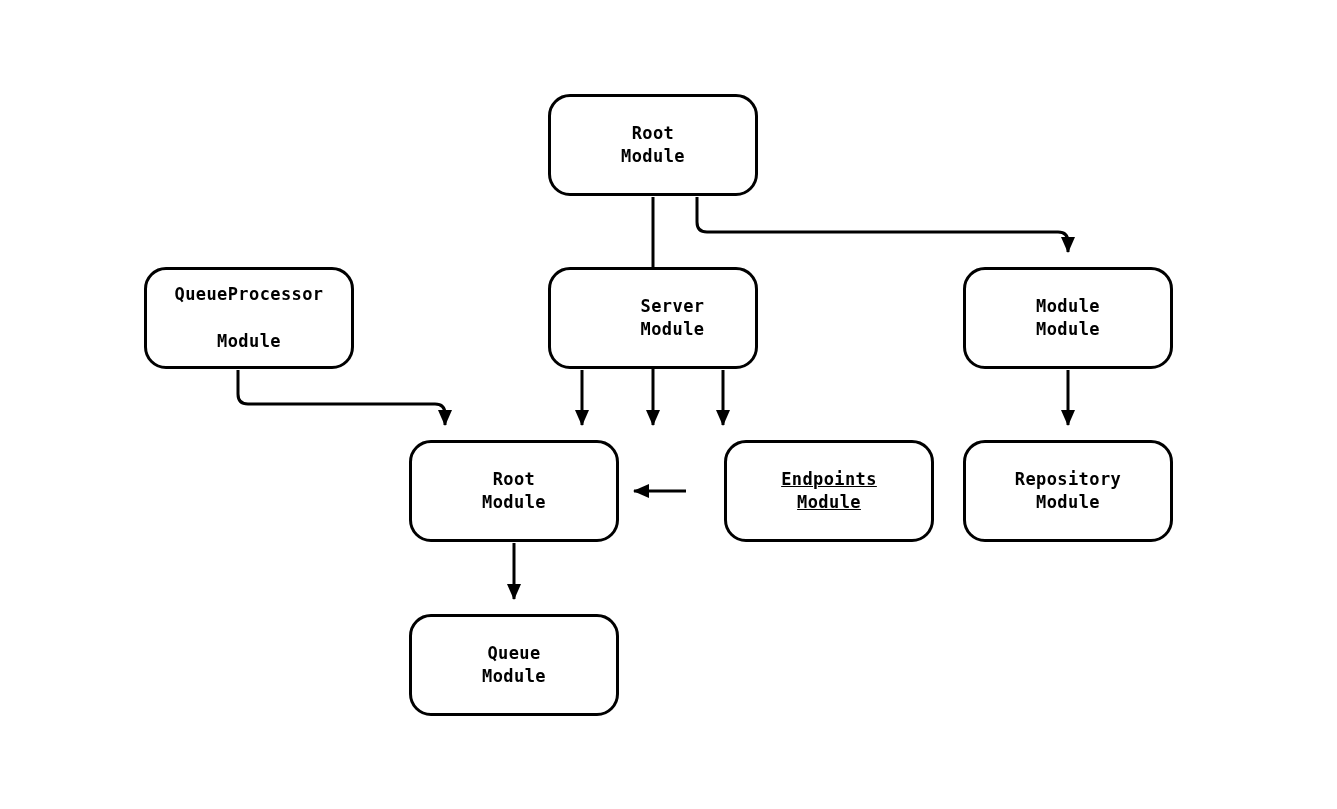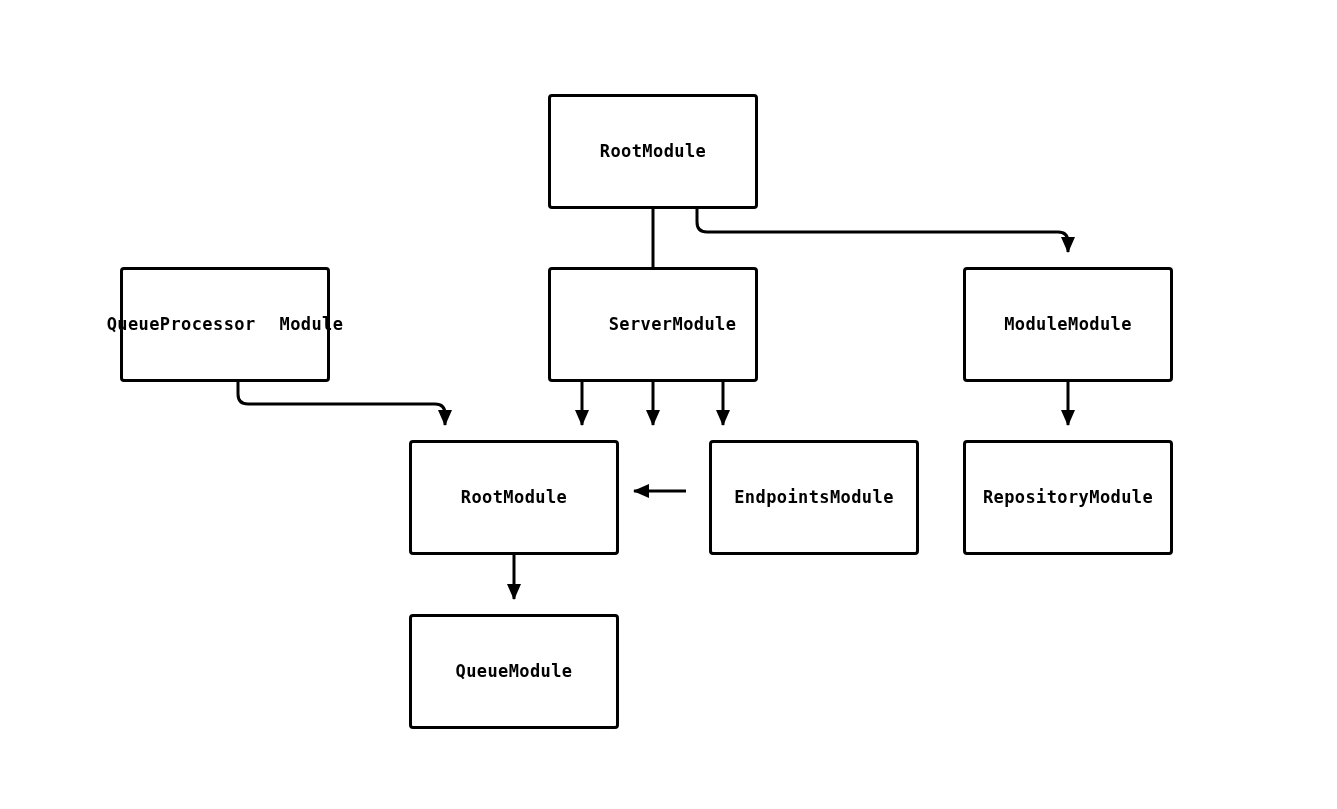--- a/index.html
+++ b/index.html
@@ -23,25 +23,26 @@
     left: 0;
     top: 0;
     width: 1337px;
     height: 809px;
     pointer-events: none;
   }
   .node {
     position: absolute;
     box-sizing: border-box;
     width: 210px;
-    height: 115px;
+    height: 102px;
     border: 3px solid #000000;
-    border-radius: 4px;
+    border-radius: 22px;
     background: #ffffff;
     display: flex;
+    flex-direction: column;
     align-items: center;
     justify-content: center;
     text-align: center;
     z-index: 2;
   }
   .node-line {
     display: block;
     font-family: "DejaVu Sans Mono", "Liberation Mono", monospace;
     font-size: 17px;
     line-height: 23px;
@@ -84,41 +85,41 @@
     <path d="M 1068 370 L 1068 425" fill="none" stroke="#000000" stroke-width="3" marker-end="url(#arrow-tip)"></path>
 
     <path d="M 514 543 L 514 599" fill="none" stroke="#000000" stroke-width="3" marker-end="url(#arrow-tip)"></path>
   </svg>
 
   <div class="node" style="left:548px; top:94px;">
     <span class="node-line">Root</span>
     <span class="node-line l2">Module</span>
   </div>
 
-  <div class="node" style="left:120px; top:267px;gap:24px;">
+  <div class="node" style="left:144px; top:267px;gap:24px;">
     <span class="node-line">QueueProcessor</span>
     <span class="node-line l2">Module</span>
   </div>
 
   <div class="node" style="left:548px; top:267px;padding-left:39px;">
     <span class="node-line">Server</span>
     <span class="node-line l2">Module</span>
   </div>
 
   <div class="node" style="left:963px; top:267px;">
     <span class="node-line">Module</span>
     <span class="node-line l2">Module</span>
   </div>
 
   <div class="node" style="left:409px; top:440px;">
     <span class="node-line">Root</span>
     <span class="node-line l2">Module</span>
   </div>
 
-  <div class="node" style="left:709px; top:440px;">
+  <div class="node" style="left:724px; top:440px;text-decoration:underline;">
     <span class="node-line">Endpoints</span>
     <span class="node-line l2">Module</span>
   </div>
 
   <div class="node" style="left:963px; top:440px;text-align:center;">
     <span class="node-line">Repository</span>
     <span class="node-line l2">Module</span>
   </div>
 
   <div class="node" style="left:409px; top:614px;text-align:right;">

